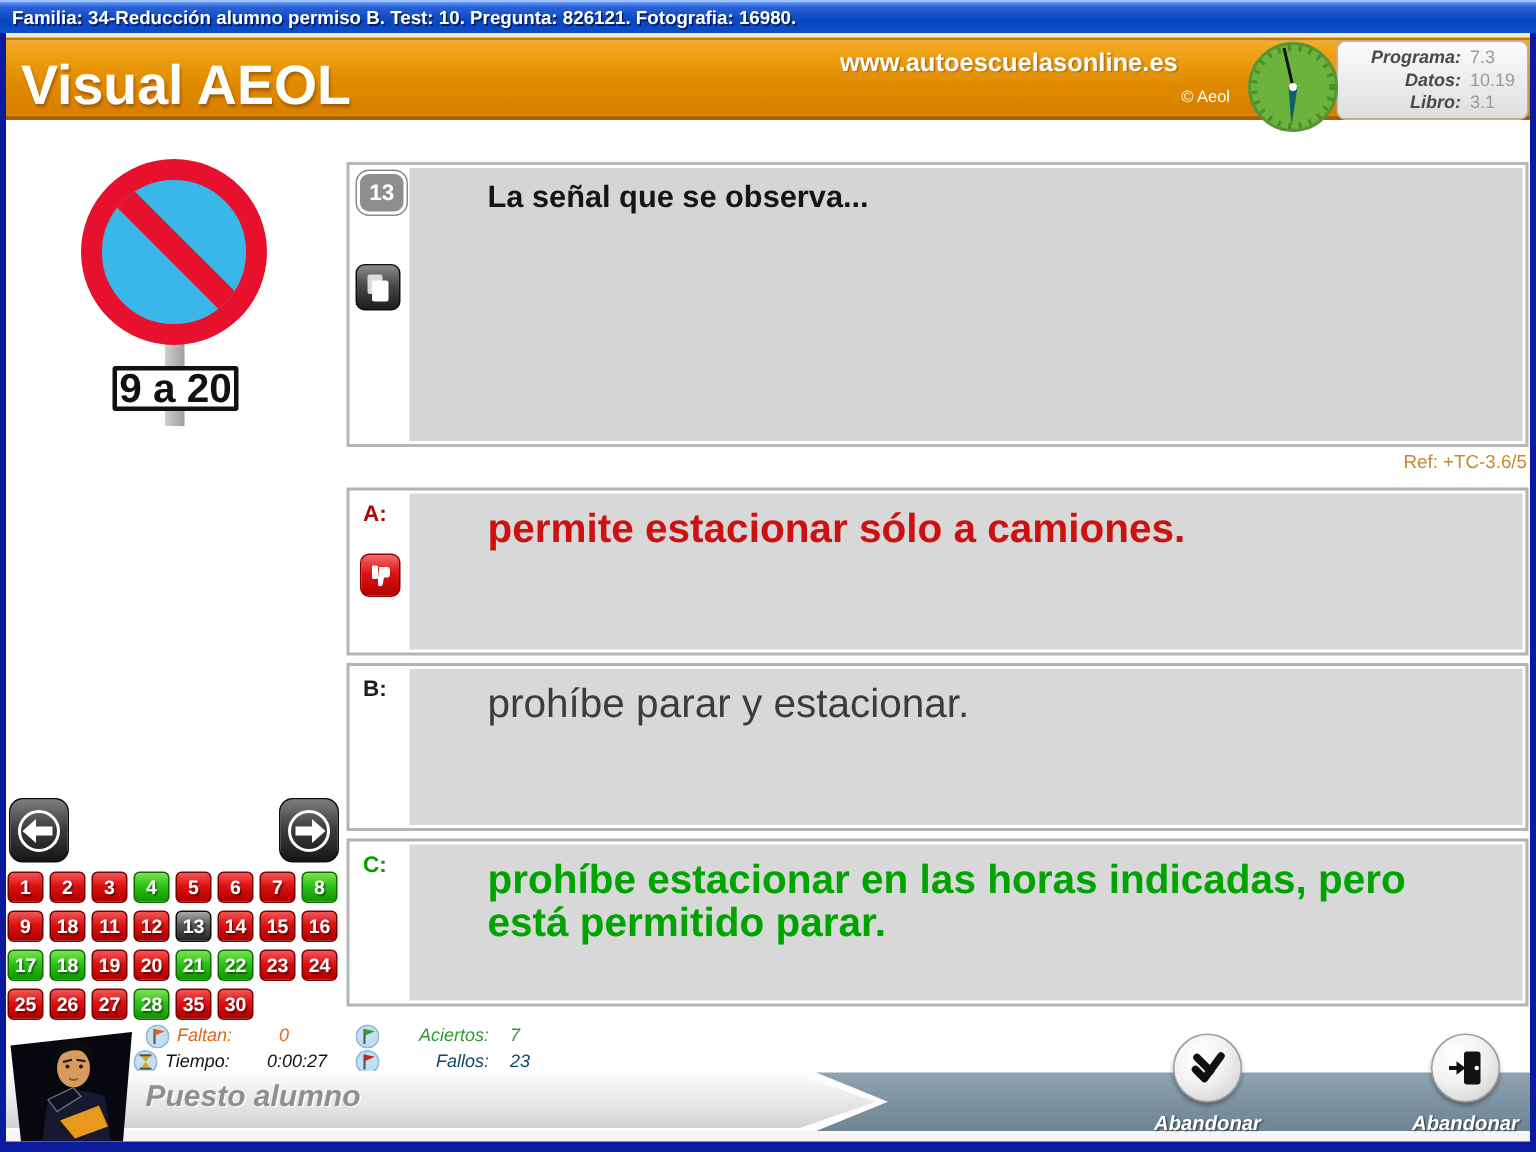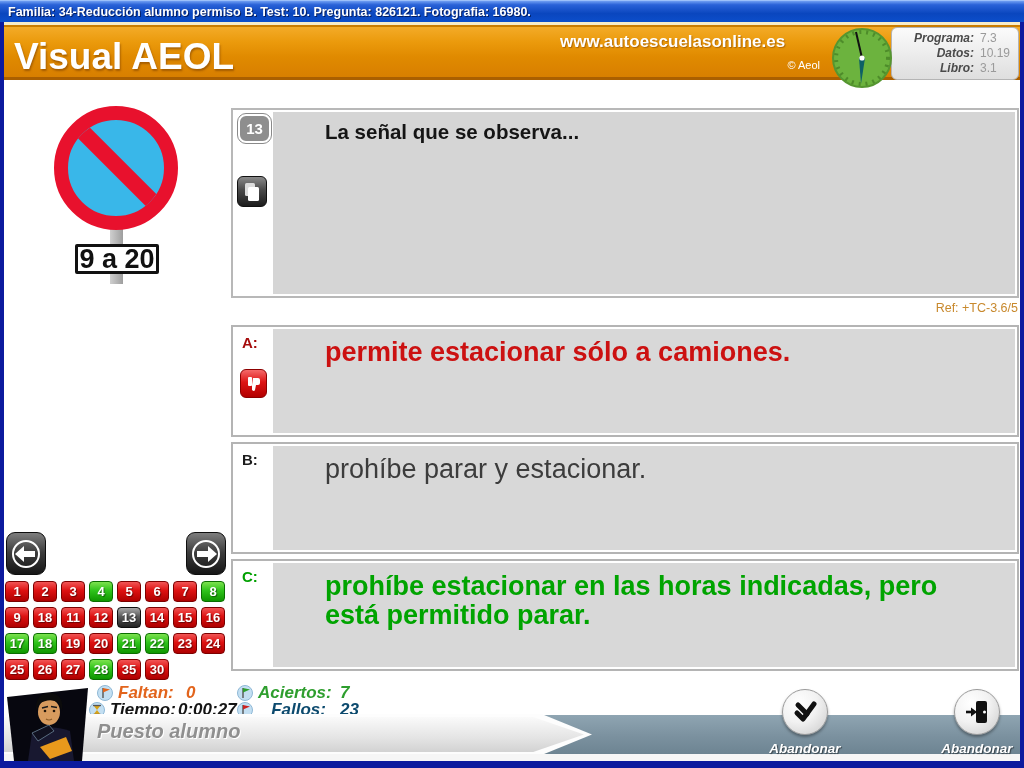--- a/index.html
+++ b/index.html
@@ -92,22 +92,22 @@
   .qgrid { position:absolute; left:5px; top:581px; width:228px; height:104px;
     display:flex; flex-wrap:wrap; align-content:flex-start; }
   .qcell { width:24px; height:21px; margin:0 4px 5px 0; border-radius:4px; color:#fff;
     font-size:13px; font-weight:bold; display:flex; align-items:center; justify-content:center;
     text-shadow:1px 1px 1px rgba(0,0,0,.45); }
   .qcell.wrong   { background:linear-gradient(180deg,#f25555 0%,#dd1111 45%,#ae0000 100%); border:1px solid #7d0000; }
   .qcell.right   { background:linear-gradient(180deg,#7ce24e 0%,#2fc31b 45%,#0f9600 100%); border:1px solid #0a6e00; }
   .qcell.current { background:linear-gradient(180deg,#a8a8a8 0%,#5a5a5a 45%,#232323 100%); border:1px solid #0f0f0f; }
 
   
-  .status-item { position:absolute; display:flex; align-items:center; font-size:17px;
-    font-weight:bold; font-style:italic; }
+  .status-item { position:absolute; display:flex; font-size:12px;
+    font-weight:normal; font-style:italic; }
   .status-icon { width:16px; height:16px; margin-right:5px; }
   .st-faltan   { left:97px;  top:683px; color:#e2641c; }
   .st-tiempo   { left:89px;  top:700px; color:#141414; }
   .st-aciertos { left:237px; top:683px; color:#2e9e2e; }
   .st-fallos   { left:237px; top:700px; color:#0c4a6e; }
   .st-label-1 { display:inline-block; width:62px; }
   .st-label-2 { display:inline-block; width:68px; text-align:right; margin-right:8px; }
   .st-value { padding-left:6px; }
 
   

